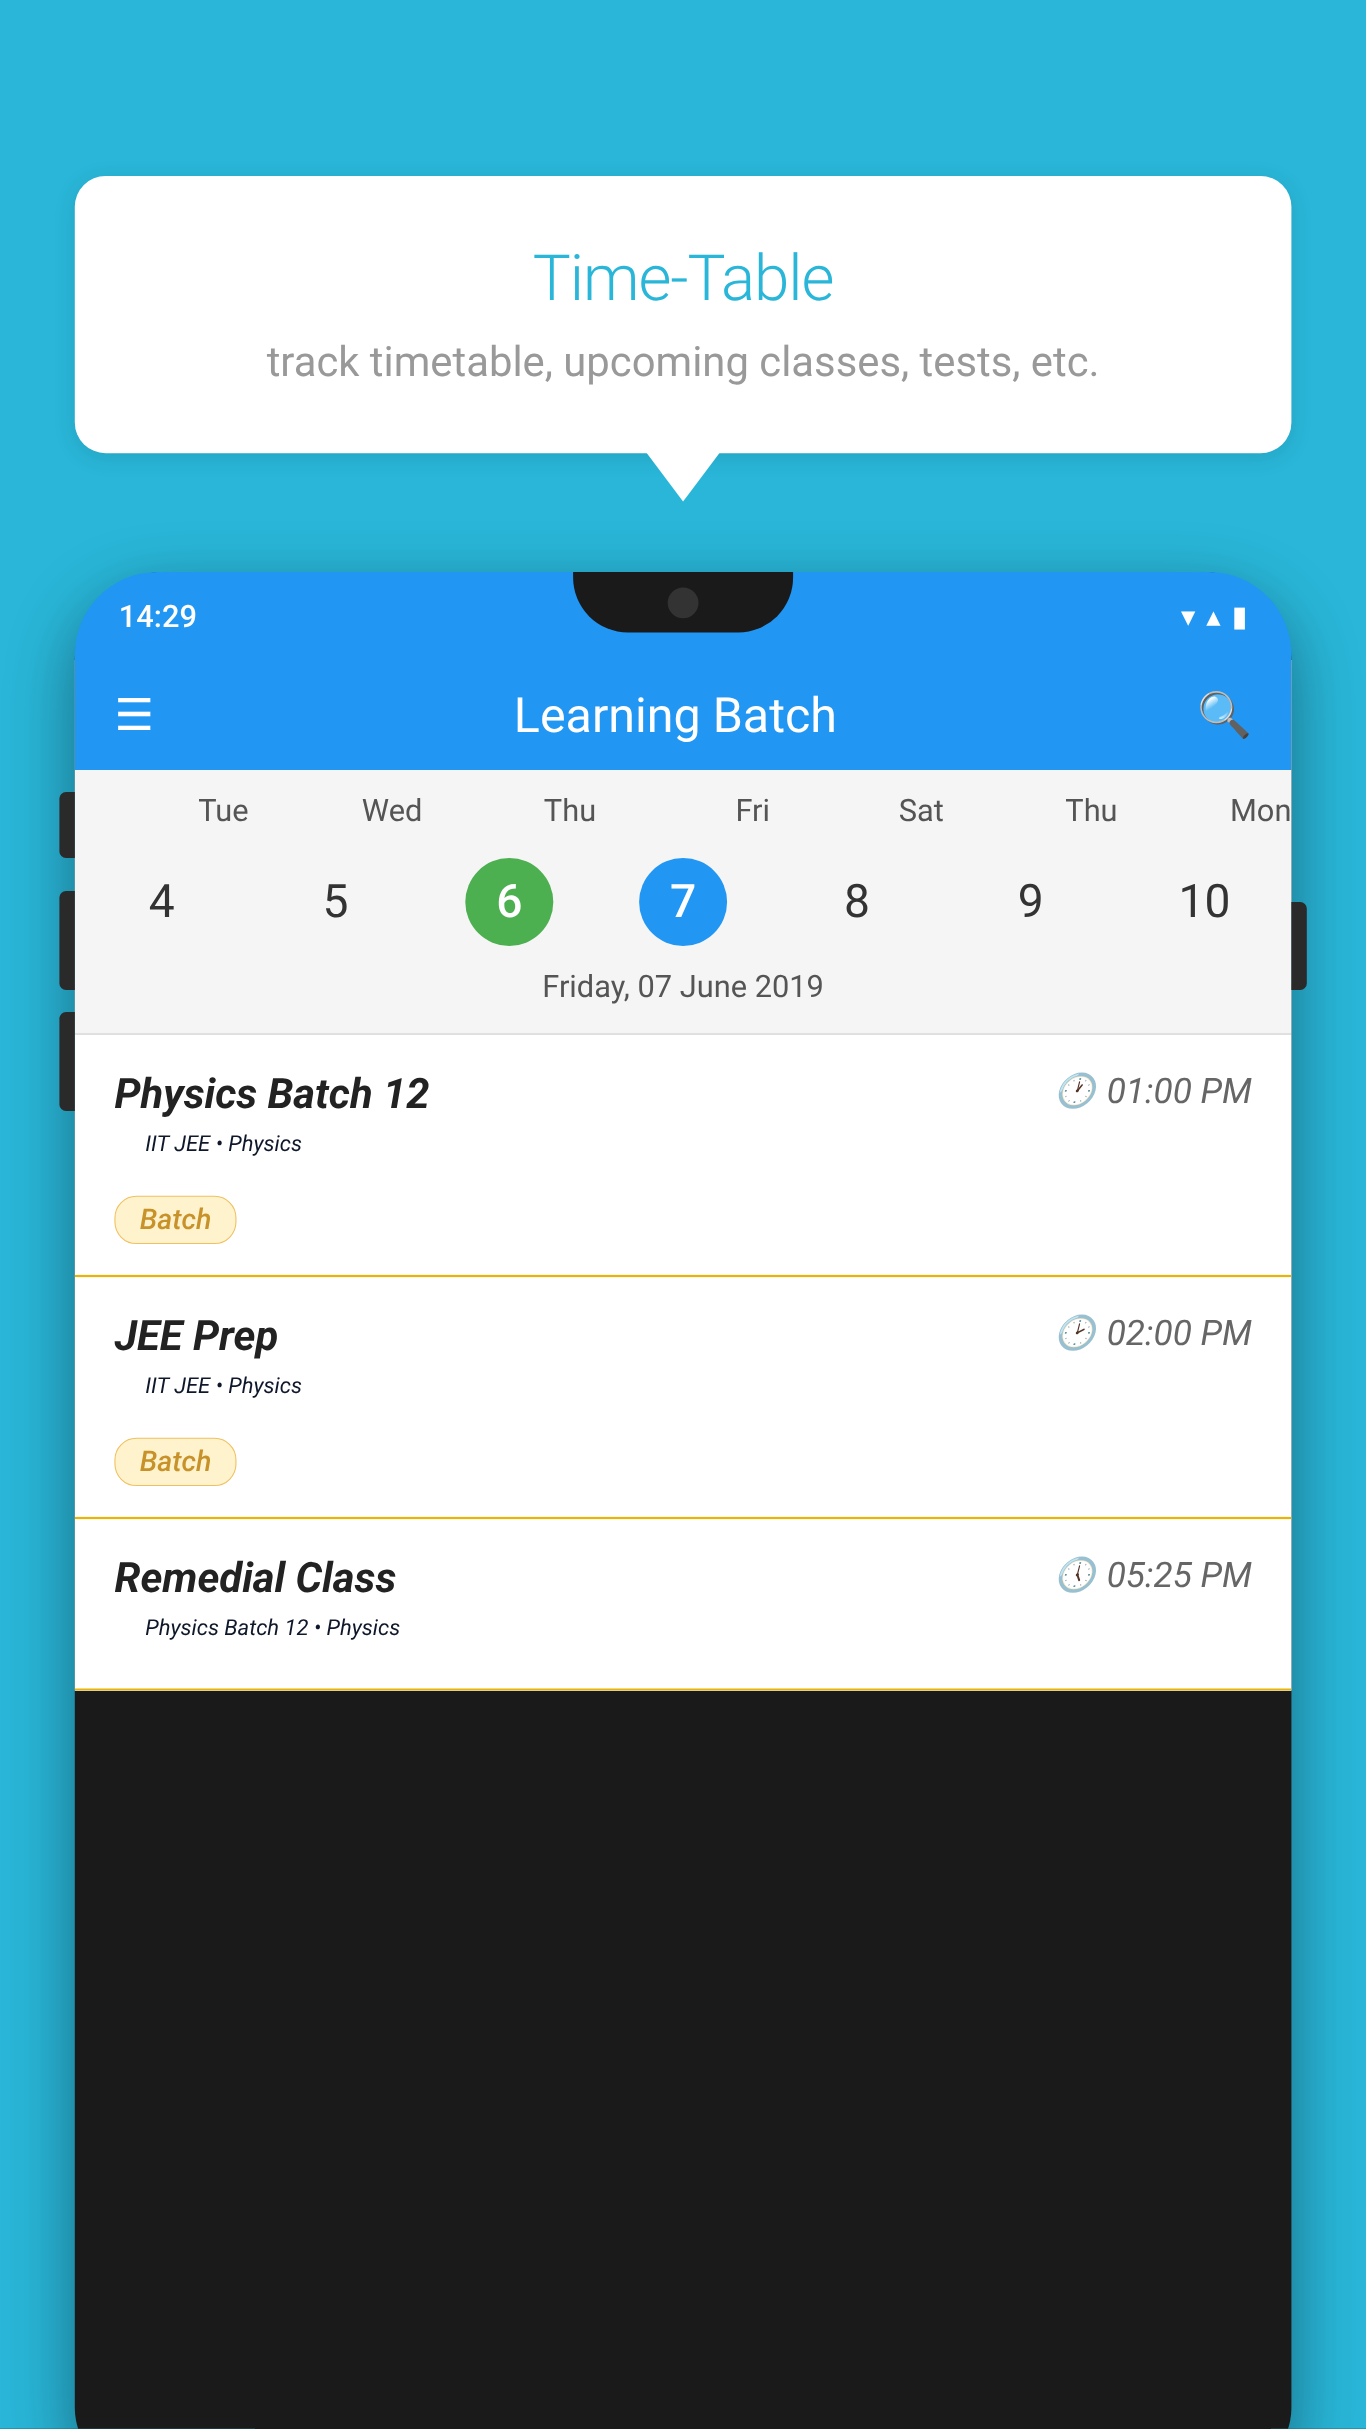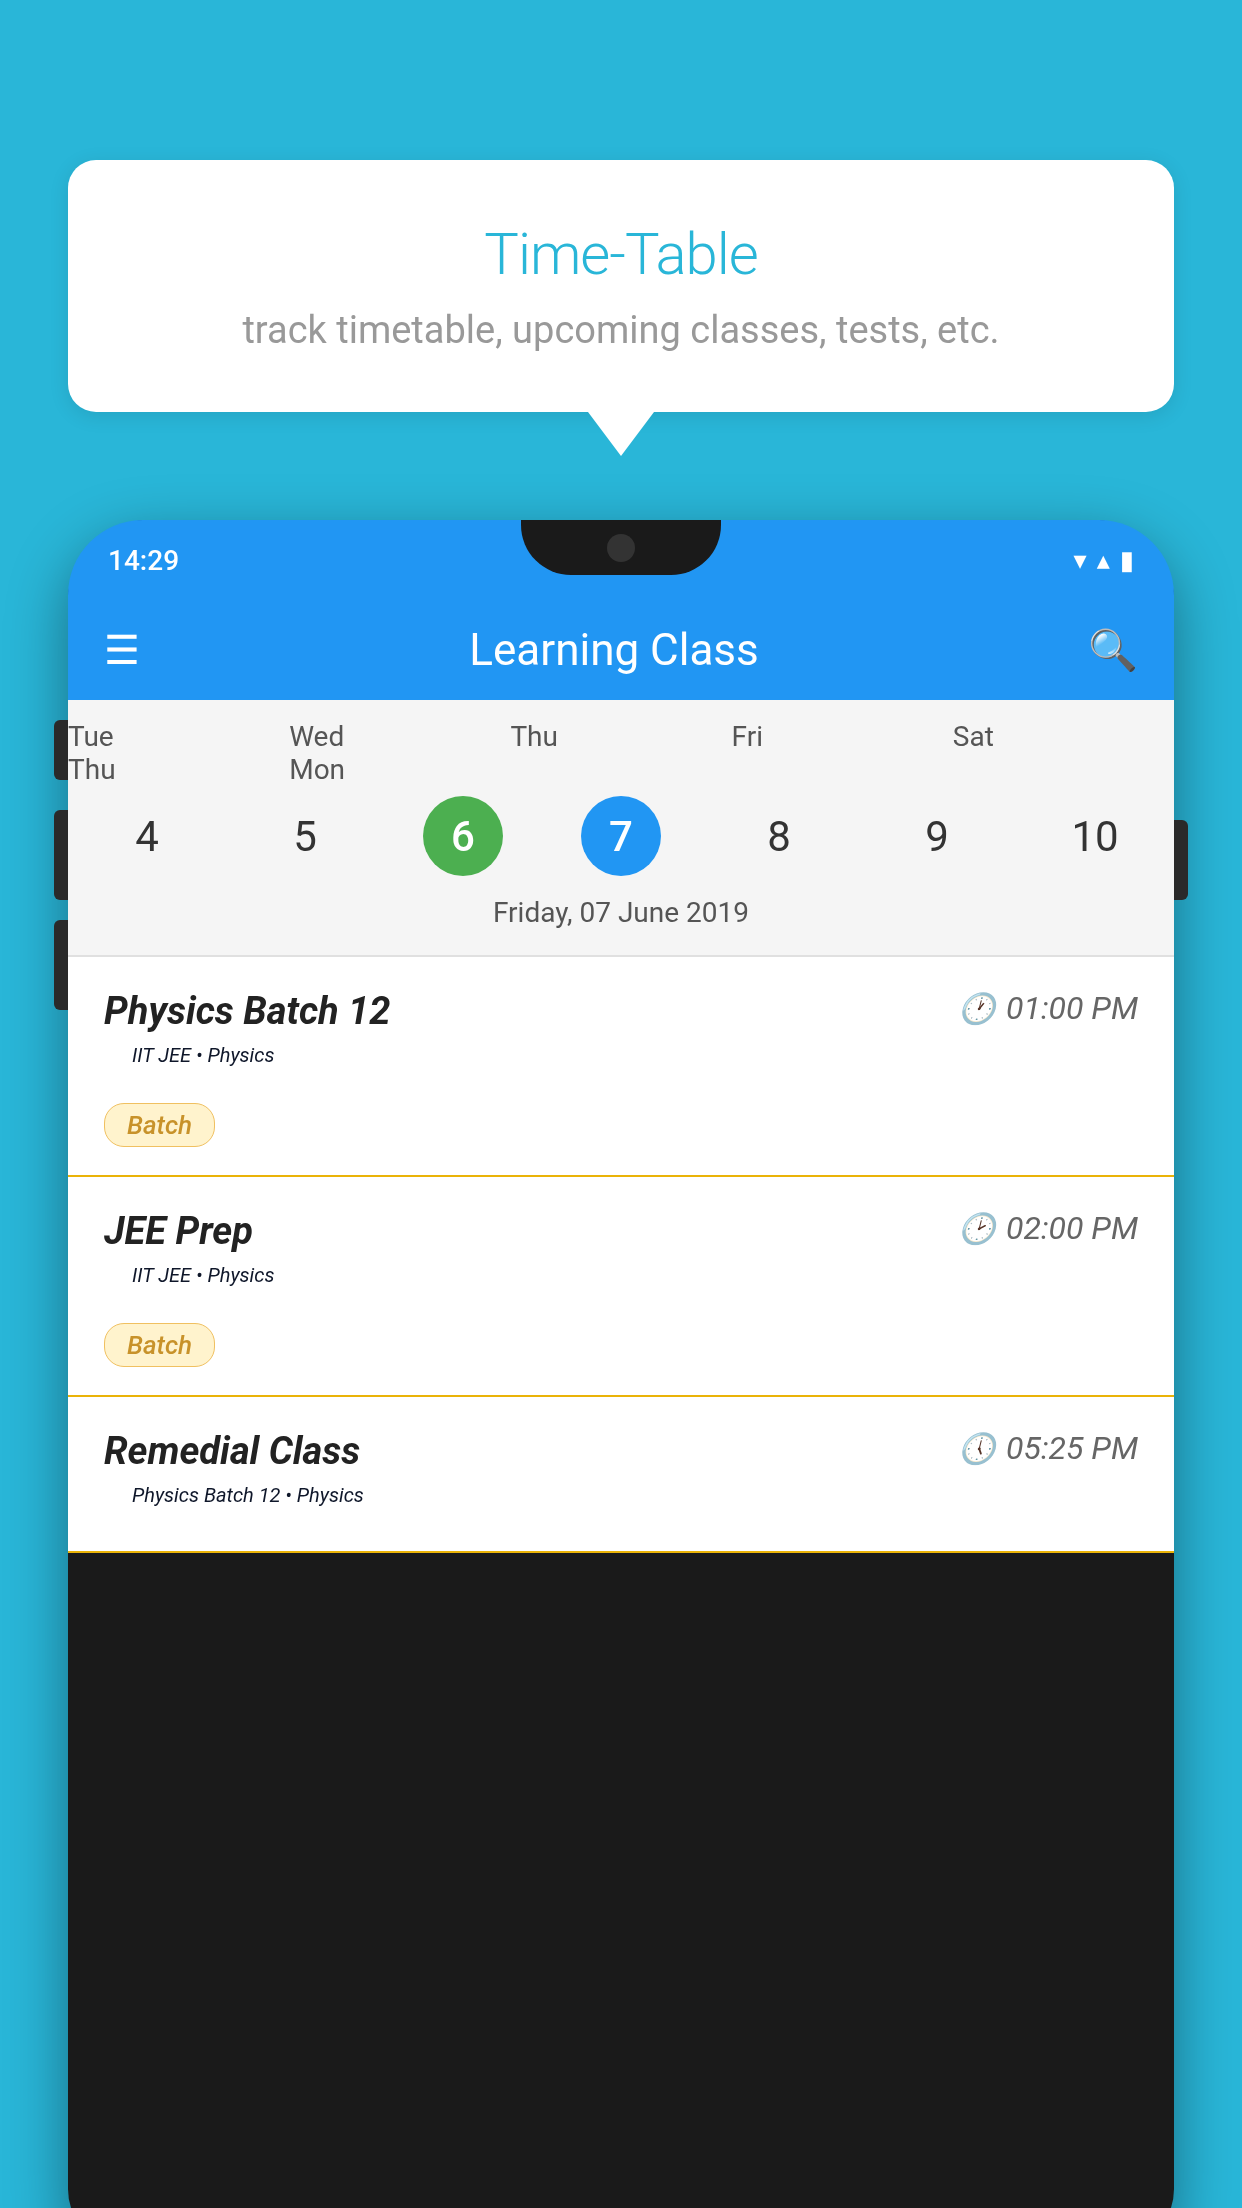--- a/index.html
+++ b/index.html
@@ -160,23 +160,23 @@
     }
 
     
     .calendar-strip {
       background: #f5f5f5;
       padding: 20px 0 10px;
     }
 
     .day-names {
       display: grid;
-      grid-template-columns: repeat(5, 1fr);
-      text-align: left;
-      margin-bottom: 10px;
+      grid-template-columns: repeat(7, 1fr);
+      text-align: right;
+      margin-bottom: 27px;
     }
 
     .day-name {
       font-size: 28px;
       color: #555;
       font-weight: 400;
     }
 
     .day-numbers {
       display: grid;
@@ -353,21 +353,21 @@
         <span class="status-icon">▾</span>
         <span class="status-icon">▴</span>
         <span class="status-icon">▮</span>
       </div>
     </div>
 
     <div class="phone-screen">
 
       <div class="app-header">
         <span class="header-menu-icon">☰</span>
-        <span class="header-title">Learning Class</span>
+        <span class="header-title">Learning Batch</span>
         <span class="header-search-icon">🔍</span>
       </div>
 
       <div class="calendar-strip">
         <div class="day-names">
           <span class="day-name">Tue</span>
           <span class="day-name">Wed</span>
           <span class="day-name">Thu</span>
           <span class="day-name">Fri</span>
           <span class="day-name">Sat</span>

